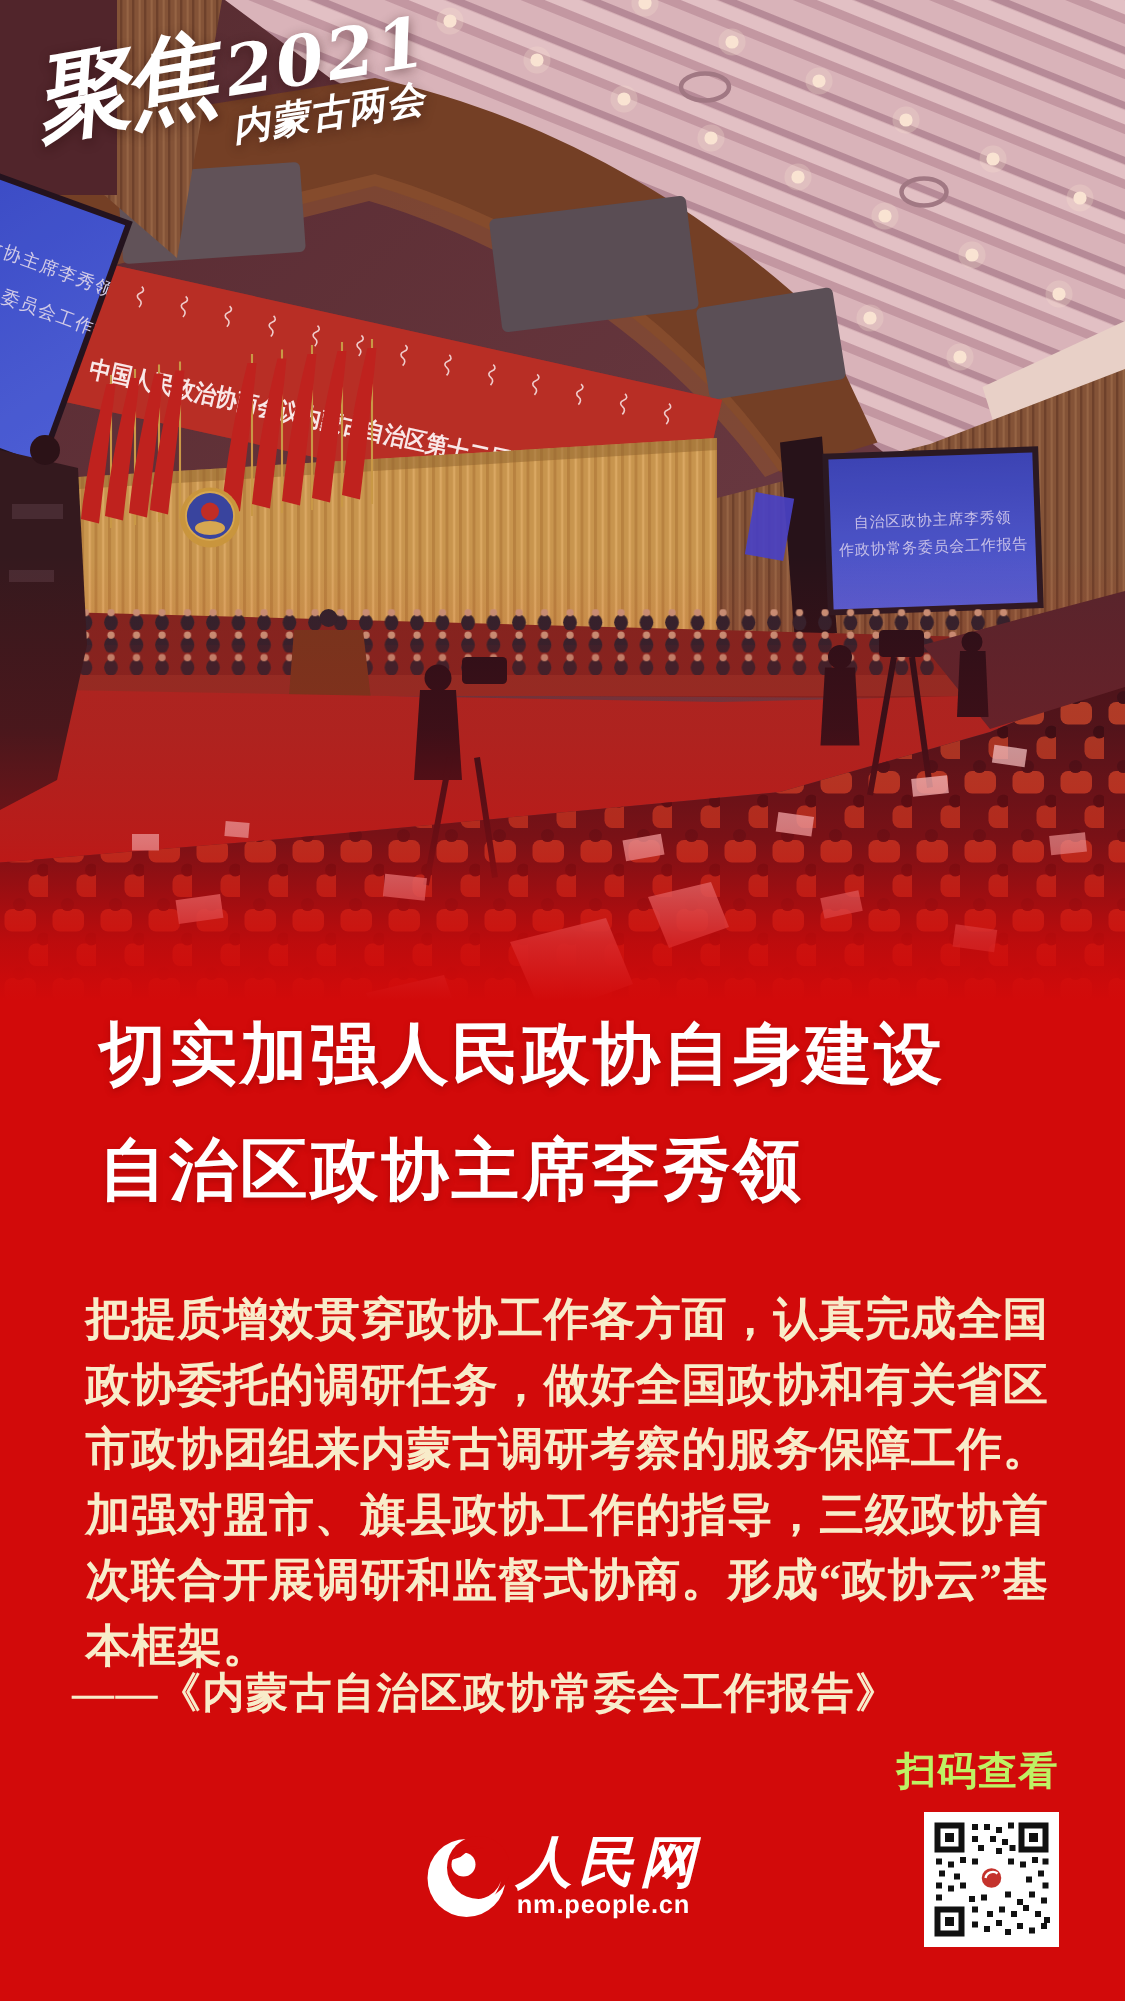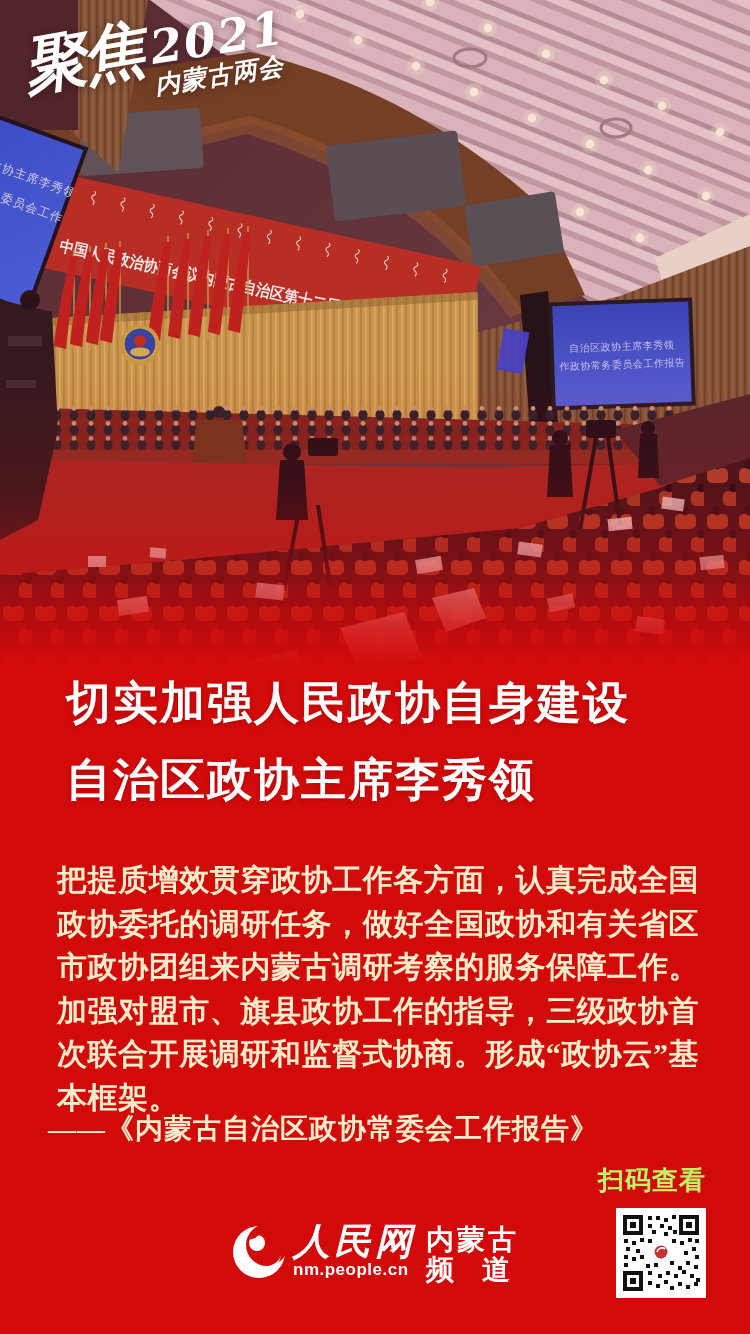--- a/index.html
+++ b/index.html
@@ -428,19 +428,15 @@
       <circle cx="28" cy="28" r="26" fill="#ffffff"></circle>
       <circle cx="36" cy="21" r="21" fill="#d20a0a"></circle>
       <circle cx="26" cy="19" r="8" fill="#ffffff"></circle>
       <path d="M18,16 Q26,4 40,8 Q30,8 24,14 Z" fill="#d20a0a"></path>
       <path d="M10,34 Q20,46 38,42 Q48,39 51,30 Q46,48 28,50 Q14,50 10,34 Z" fill="#ffffff"></path>
     </svg>
     <div class="siteblock">
       <span class="sitename">人民网</span>
       <span class="siteurl">nm.people.cn</span>
     </div>
-    <div class="channel">
-      <span class="ch1">内蒙古</span>
-      <span class="ch2">频　道</span>
-    </div>
   </div>
 
 </div>
 
 </body></html>

